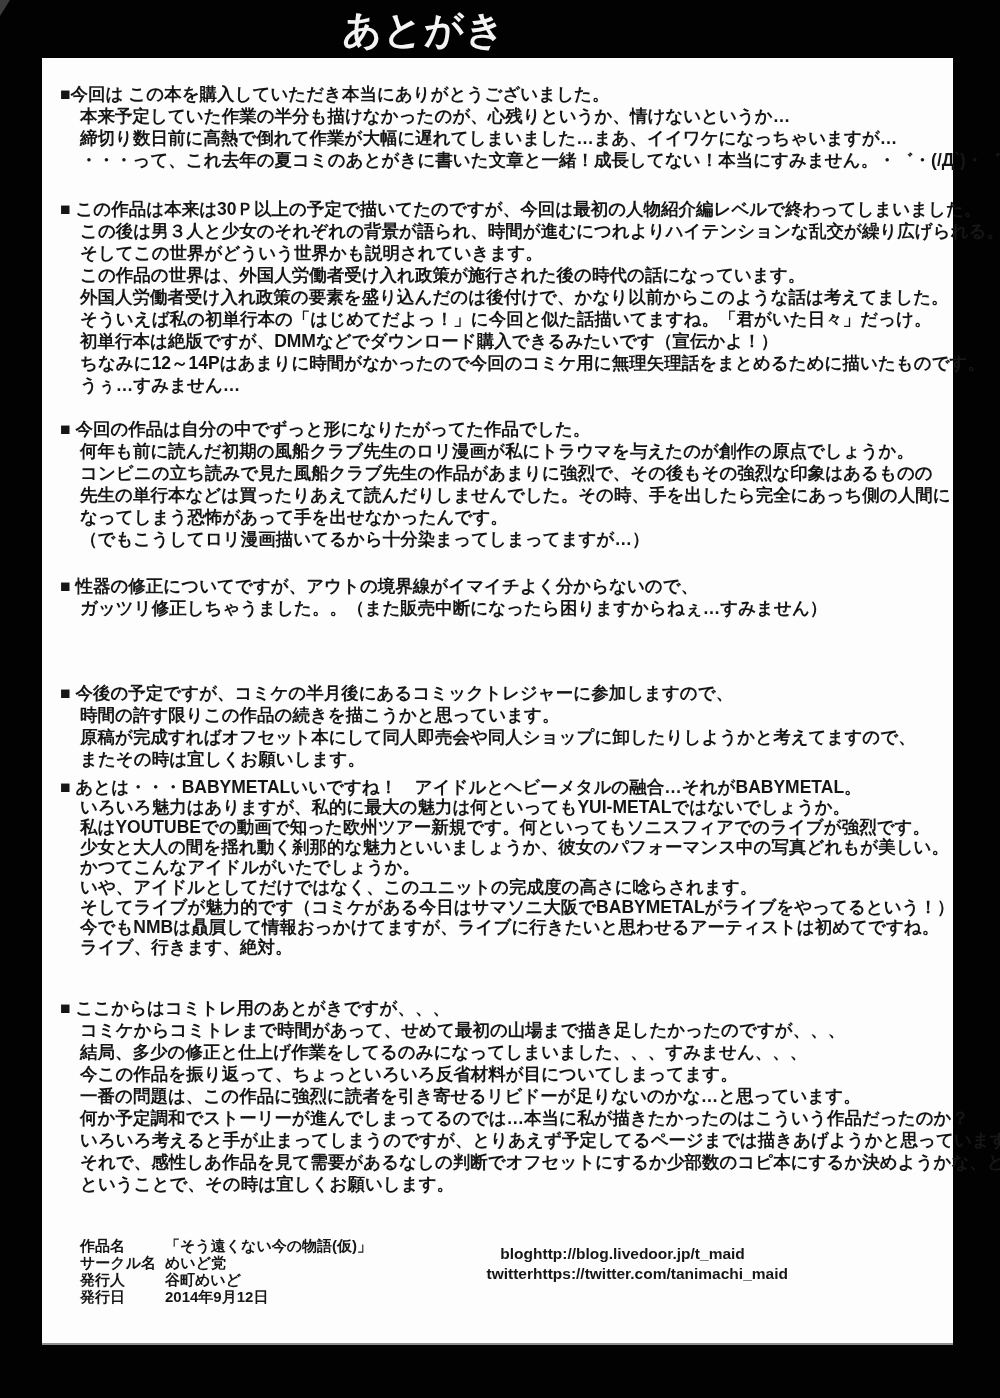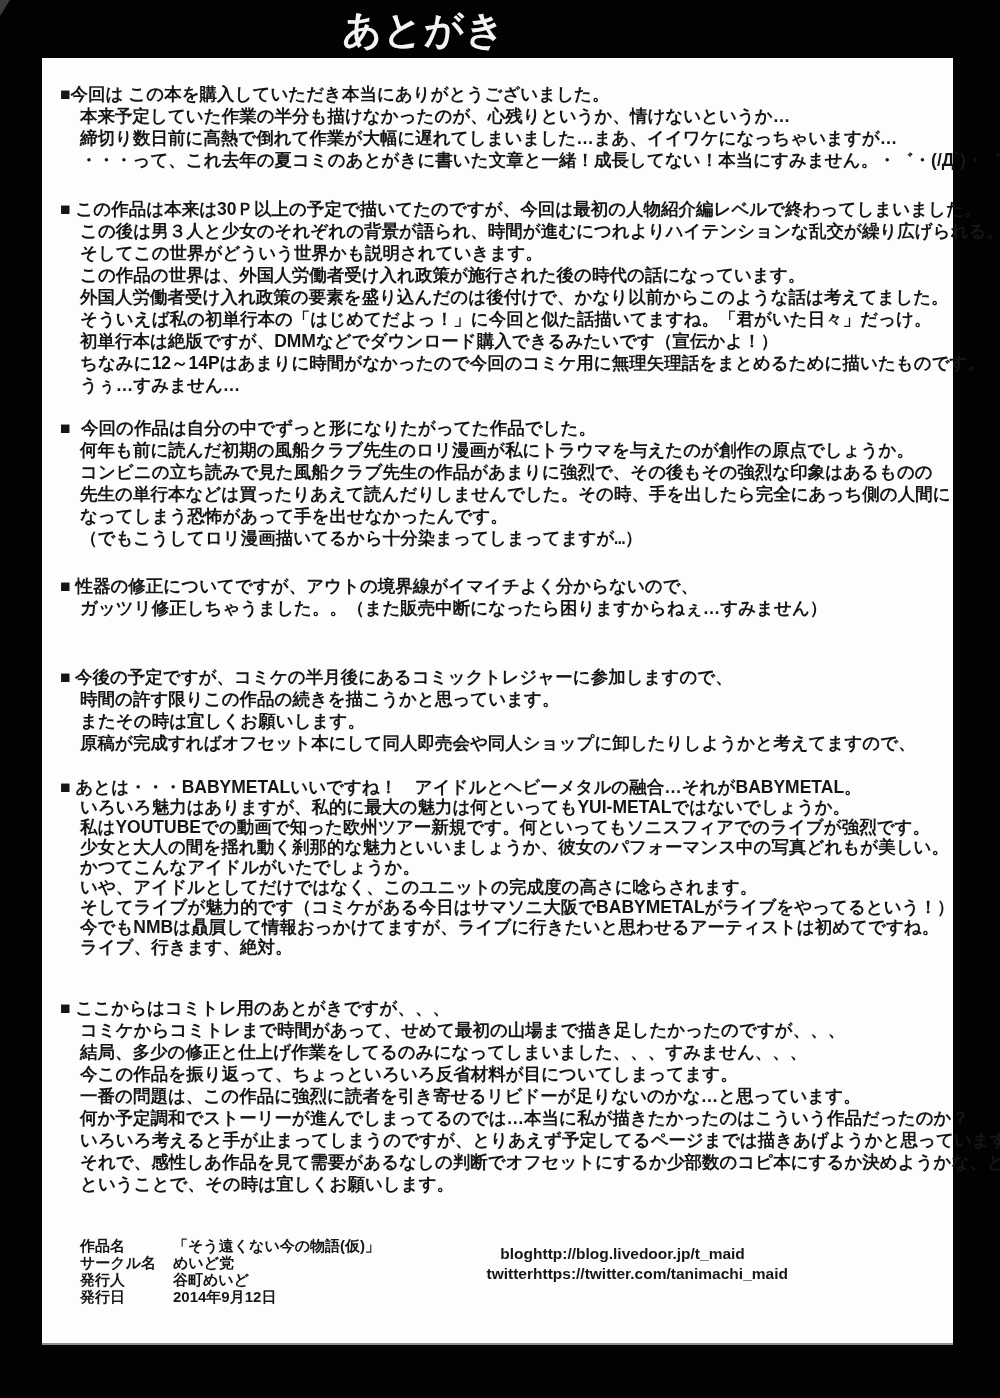--- a/index.html
+++ b/index.html
@@ -40,32 +40,32 @@
     font-size:17.5px;
     font-weight:700;
     line-height:22px;
     white-space:nowrap;
   }
   .block .line{white-space:nowrap;}
   .block .line.lead{margin-left:-20px;}
   .block.tight{line-height:20px;}
   .b1{top:25px;}
   .b2{top:140px;}
-  .b3{top:360px;font-family:Liberation Mono, monospace;}
+  .b3{top:360px;}
   .b4{top:517px;}
-  .b5{top:608px;font-family:Liberation Serif, serif;}
+  .b5{top:624px;}
   .b6{top:719px;}
   .b7{top:939px;}
   .colophon{
     position:absolute;left:38px;top:1179px;
     color:#161616;
     font-size:15px;font-weight:700;line-height:17px;
     white-space:nowrap;
   }
-  .colophon .row{display:flex;gap:8px;}
+  .colophon .row{display:flex;}
   .colophon .lbl{width:85px;flex:0 0 85px;}
   .links{
     position:absolute;left:411px;top:1186px;
     color:#161616;
     font-size:15.5px;font-weight:700;line-height:20px;
     white-space:nowrap;
   }
   .links .row{display:flex;text-align:right;}
   .links .lbl{width:80px;flex:0 0 80px;}
 </style>
@@ -105,22 +105,22 @@
   </div>
 
   <div class="block b4">
     <div class="line lead">■ 性器の修正についてですが、アウトの境界線がイマイチよく分からないので、</div>
     <div class="line">ガッツリ修正しちゃうました。。（また販売中断になったら困りますからねぇ…すみません）</div>
   </div>
 
   <div class="block b5">
     <div class="line lead">■ 今後の予定ですが、コミケの半月後にあるコミックトレジャーに参加しますので、</div>
     <div class="line">時間の許す限りこの作品の続きを描こうかと思っています。</div>
+    <div class="line">原稿が完成すればオフセット本にして同人即売会や同人ショップに卸したりしようかと考えてますので、</div>
     <div class="line">またその時は宜しくお願いします。</div>
-    <div class="line">原稿が完成すればオフセット本にして同人即売会や同人ショップに卸したりしようかと考えてますので、</div>
   </div>
 
   <div class="block b6 tight">
     <div class="line lead">■ あとは・・・BABYMETALいいですね！　アイドルとヘビーメタルの融合…それがBABYMETAL。</div>
     <div class="line">いろいろ魅力はありますが、私的に最大の魅力は何といってもYUI-METALではないでしょうか。</div>
     <div class="line">私はYOUTUBEでの動画で知った欧州ツアー新規です。何といってもソニスフィアでのライブが強烈です。</div>
     <div class="line">少女と大人の間を揺れ動く刹那的な魅力といいましょうか、彼女のパフォーマンス中の写真どれもが美しい。</div>
     <div class="line">かつてこんなアイドルがいたでしょうか。</div>
     <div class="line">いや、アイドルとしてだけではなく、このユニットの完成度の高さに唸らされます。</div>
     <div class="line">そしてライブが魅力的です（コミケがある今日はサマソニ大阪でBABYMETALがライブをやってるという！）</div>

